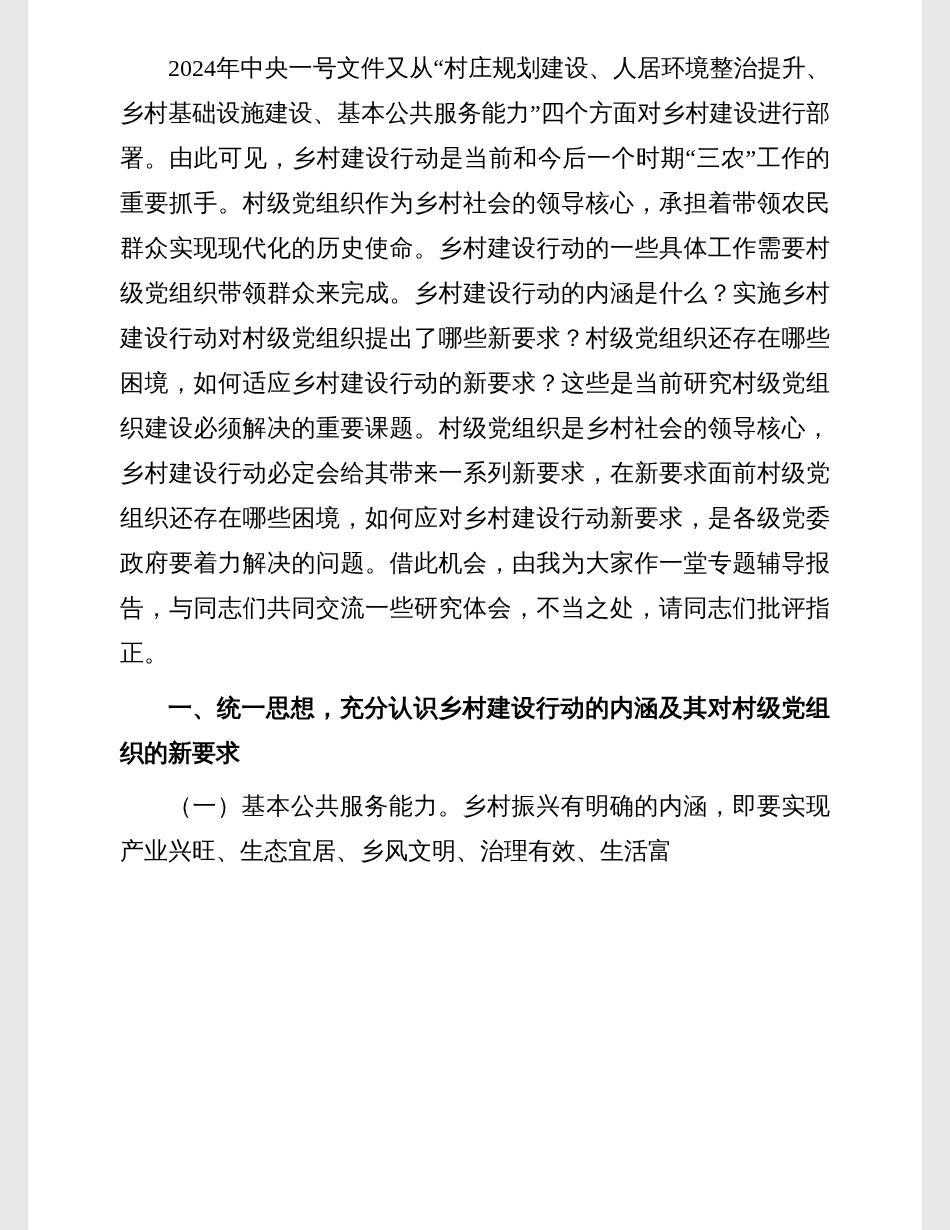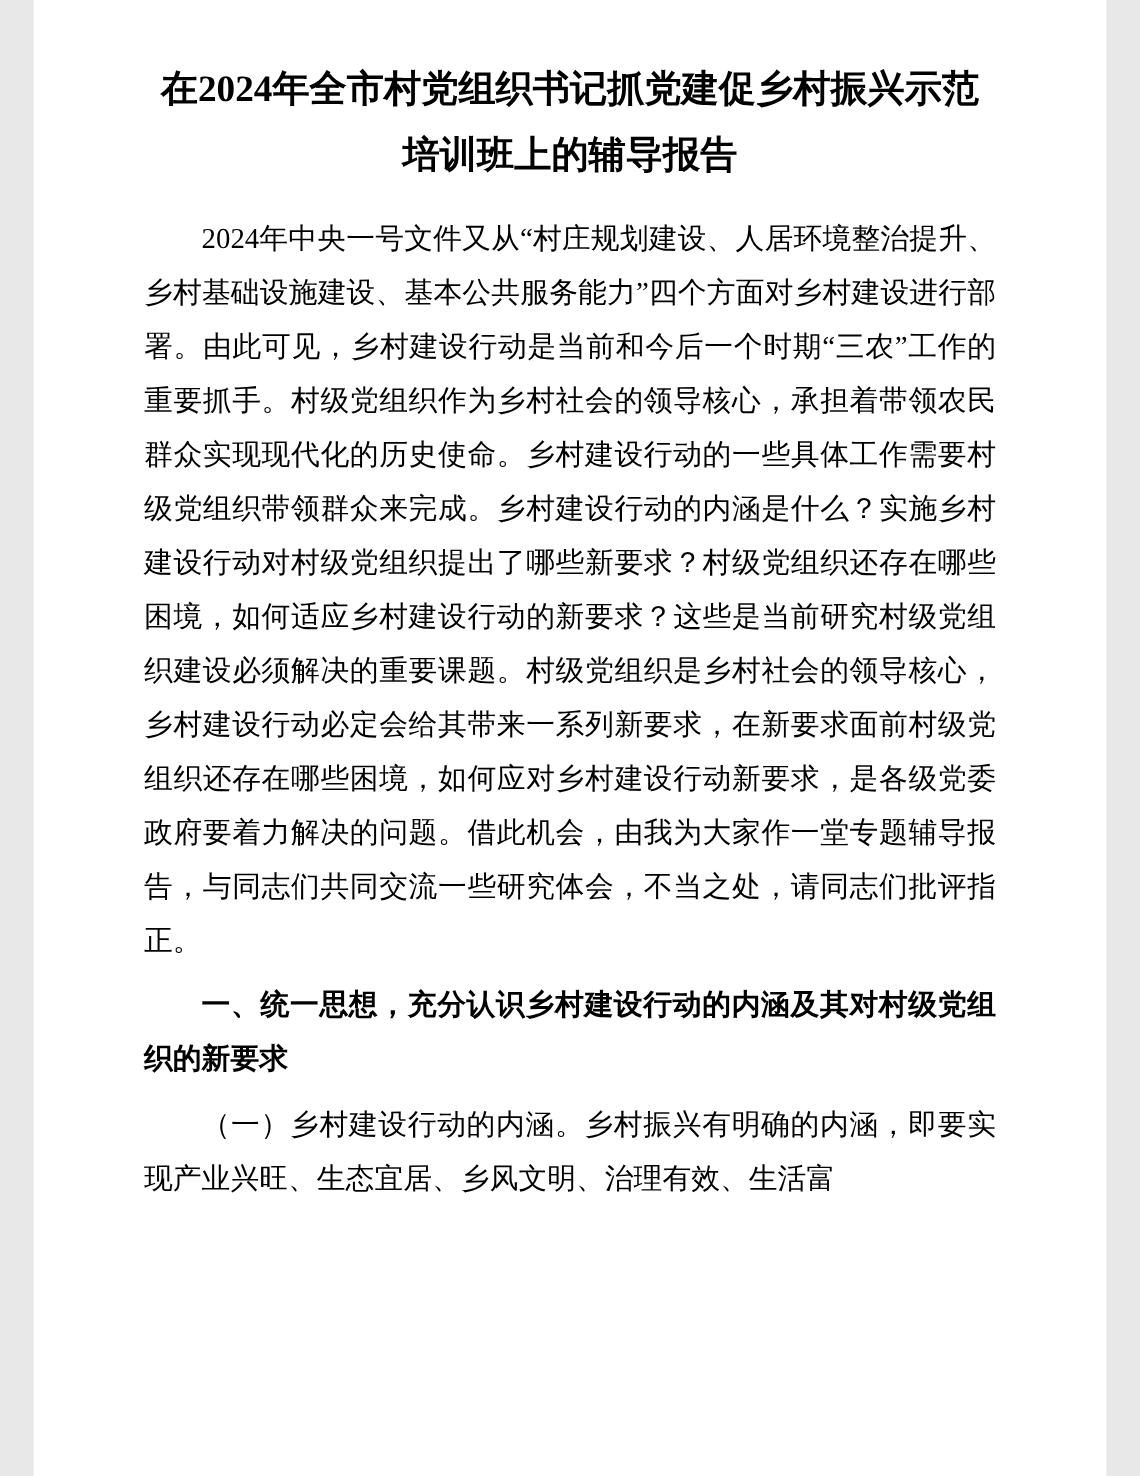--- a/index.html
+++ b/index.html
@@ -44,34 +44,33 @@
   .para {
     font-size: 24px;
     line-height: 45px;
     color: #000000;
     text-align: justify;
     text-justify: inter-ideograph;
     text-indent: 2em;
     margin: 0 0 9px 0;
   }
   .para.section-heading {
-    font-family: Liberation Mono, monospace;
+    font-family: Liberation Sans, sans-serif;
     font-weight: 700;
   }
 </style>
 </head>
 <body>
 
 <div class="viewport">
   <div class="page">
 
 
-    <h1 class="title">在2024年全市村党组织书记抓党建促乡村振兴示范培训班上的辅导报告</h1>
 
 
     <p class="para">2024年中央一号文件又从“村庄规划建设、人居环境整治提升、乡村基础设施建设、基本公共服务能力”四个方面对乡村建设进行部署。由此可见，乡村建设行动是当前和今后一个时期“三农”工作的重要抓手。村级党组织作为乡村社会的领导核心，承担着带领农民群众实现现代化的历史使命。乡村建设行动的一些具体工作需要村级党组织带领群众来完成。乡村建设行动的内涵是什么？实施乡村建设行动对村级党组织提出了哪些新要求？村级党组织还存在哪些困境，如何适应乡村建设行动的新要求？这些是当前研究村级党组织建设必须解决的重要课题。村级党组织是乡村社会的领导核心，乡村建设行动必定会给其带来一系列新要求，在新要求面前村级党组织还存在哪些困境，如何应对乡村建设行动新要求，是各级党委政府要着力解决的问题。借此机会，由我为大家作一堂专题辅导报告，与同志们共同交流一些研究体会，不当之处，请同志们批评指正。</p>
 
     <p class="para section-heading">一、统一思想，充分认识乡村建设行动的内涵及其对村级党组织的新要求</p>
 
-    <p class="para">（一）乡村建设行动的内涵。乡村振兴有明确的内涵，即要实现产业兴旺、生态宜居、乡风文明、治理有效、生活富</p>
+    <p class="para">（一）基本公共服务能力。乡村振兴有明确的内涵，即要实现产业兴旺、生态宜居、乡风文明、治理有效、生活富</p>
 
   </div>
 </div>
 
 </body></html>

